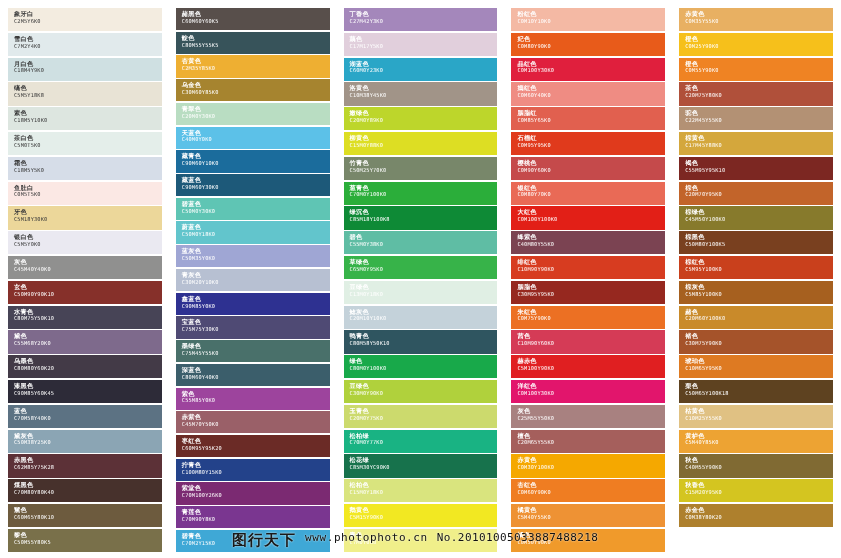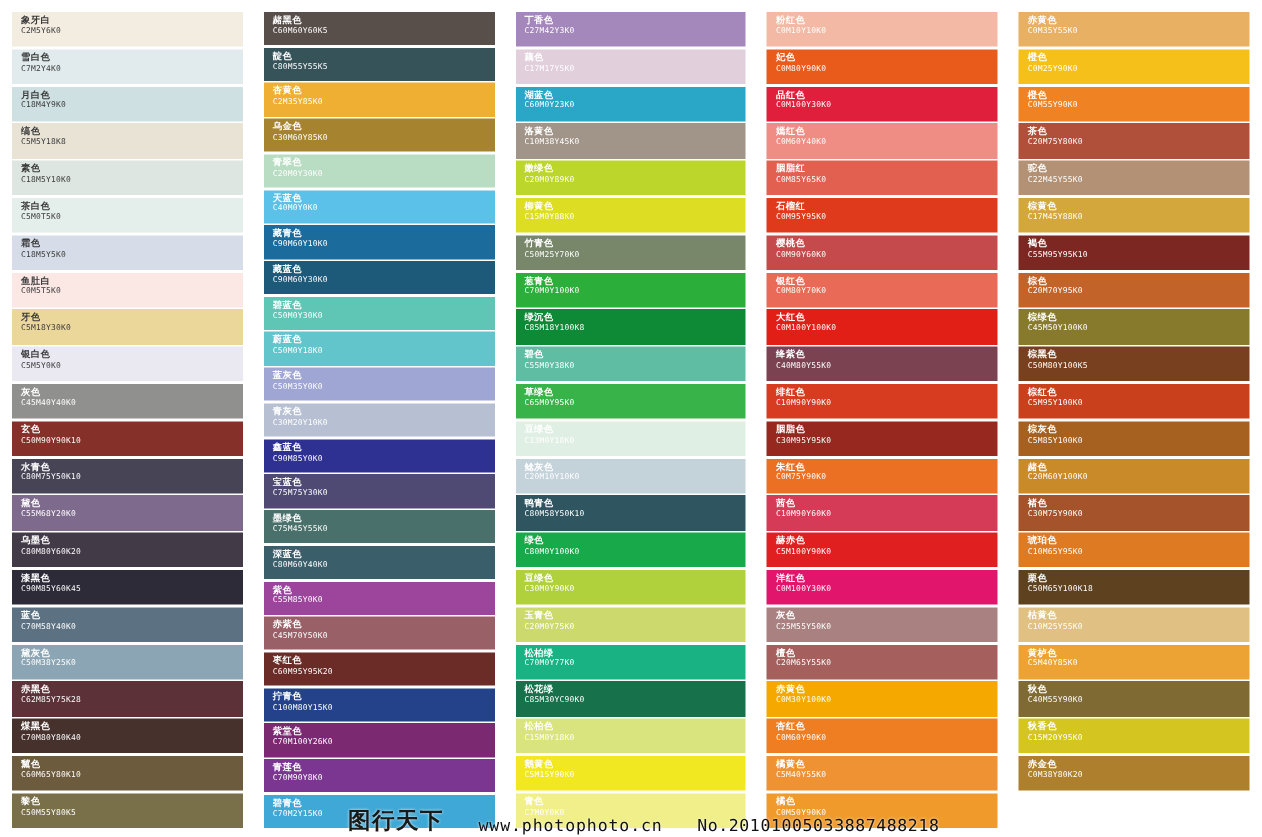--- a/index.html
+++ b/index.html
@@ -52,22 +52,22 @@
   }
   .light-text .sw-name,.light-text .sw-code{color:#ffffff;}
   .dark-text .sw-name,.dark-text .sw-code{color:#3a3a3a;}
 
   
   #watermark{
     position:absolute;
     left:232px;top:531px;
     width:400px;height:26px;
     display:flex;
-    align-items:flex-end;
-    gap:23px;
+    align-items:flex-start;
+    gap:9px;
     pointer-events:none;
   }
   #wm-logo{
     font-size:15px;
     font-weight:bold;
     color:#1a1a1a;
     letter-spacing:1px;
     text-shadow:0 0 2px rgba(255,255,255,.9);
     font-family:"DejaVu Sans","Liberation Sans",sans-serif;
   }

